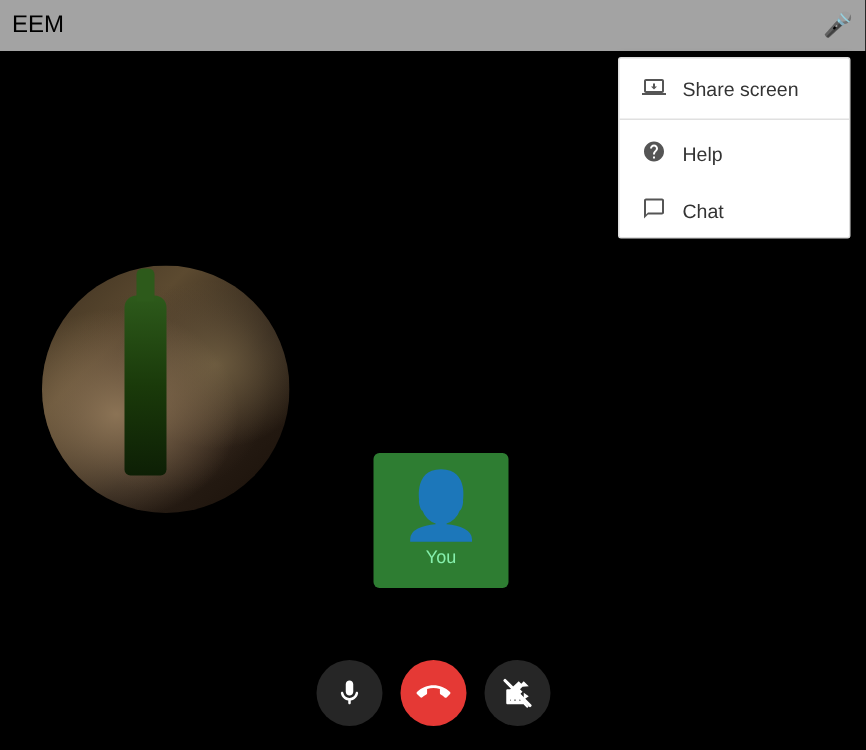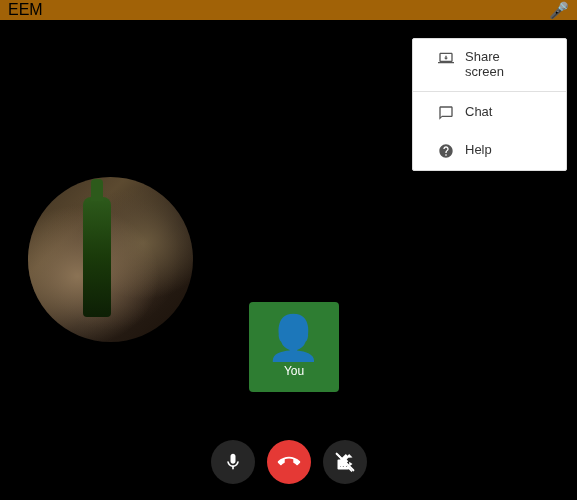--- a/index.html
+++ b/index.html
@@ -9,22 +9,22 @@
       background: #000;
       font-family: Arial, sans-serif;
       overflow: hidden;
       position: relative;
     }
 
     
     #title-bar {
       position: absolute;
       top: 0; left: 0; right: 0;
-      height: 20px;
-      background: #a16207;
+      height: 34px;
+      background: #a3a3a3;
       display: flex;
       align-items: center;
       justify-content: space-between;
       padding: 0 8px;
       z-index: 10;
     }
 
     
     #video-area {
       position: absolute;
@@ -82,21 +82,21 @@
       width: 90px;
       height: 90px;
       background: #2e7d32;
       border-radius: 4px;
       display: flex;
       flex-direction: column;
       align-items: center;
       justify-content: center;
     }
     #you-label {
-      color: #ffffff;
+      color: #86efac;
       font-size: 12px;
       margin-top: 4px;
       font-weight: 500;
     }
 
     
     #controls-bar {
       position: absolute;
       bottom: 16px;
       left: 0;
@@ -137,22 +137,22 @@
       right: 10px;
       width: 155px;
       background: #fff;
       border: 1px solid #ddd;
       border-radius: 2px;
       box-shadow: 0 2px 8px rgba(0,0,0,0.3);
       z-index: 100;
     }
     .menu-item {
       display: flex;
-      align-items: flex-start;
-      padding: 10px 24px;
+      align-items: flex-end;
+      padding: 10px 14px;
       cursor: pointer;
       font-size: 13px;
       color: #333;
       gap: 10px;
     }
     .menu-divider {
       height: 1px;
       background: #e0e0e0;
       margin: 2px 0;
     }
@@ -214,26 +214,26 @@
       <svg width="16" height="16" viewBox="0 0 24 24" fill="#555">
         <path d="M20 18c1.1 0 1.99-.9 1.99-2L22 6c0-1.1-.9-2-2-2H4c-1.1 0-2 .9-2 2v10c0 1.1.9 2 2 2H0v2h24v-2h-4zM4 6h16v10H4V6zm8 8.5l-3-3h2v-3h2v3h2l-3 3z"></path>
       </svg>
     </span>
     <span>Share screen</span>
   </div>
   <div class="menu-divider"></div>
   <div class="menu-item">
     <span class="menu-icon">
       <svg width="16" height="16" viewBox="0 0 24 24" fill="#555">
-        <path d="M20 2H4c-1.1 0-2 .9-2 2v18l4-4h14c1.1 0 2-.9 2-2V4c0-1.1-.9-2-2-2zm0 14H6l-2 2V4h16v12z"></path>
+        <path d="M12 2C6.48 2 2 6.48 2 12s4.48 10 10 10 10-4.48 10-10S17.52 2 12 2zm1 17h-2v-2h2v2zm2.07-7.75l-.9.92C13.45 12.9 13 13.5 13 15h-2v-.5c0-1.1.45-2.1 1.17-2.83l1.24-1.26c.37-.36.59-.86.59-1.41 0-1.1-.9-2-2-2s-2 .9-2 2H8c0-2.21 1.79-4 4-4s4 1.79 4 4c0 .88-.36 1.68-.93 2.25z"></path>
       </svg>
     </span>
-    <span>Chat</span>
+    <span>Help</span>
   </div>
   <div class="menu-item">
     <span class="menu-icon">
       <svg width="16" height="16" viewBox="0 0 24 24" fill="#555">
-        <path d="M12 2C6.48 2 2 6.48 2 12s4.48 10 10 10 10-4.48 10-10S17.52 2 12 2zm1 17h-2v-2h2v2zm2.07-7.75l-.9.92C13.45 12.9 13 13.5 13 15h-2v-.5c0-1.1.45-2.1 1.17-2.83l1.24-1.26c.37-.36.59-.86.59-1.41 0-1.1-.9-2-2-2s-2 .9-2 2H8c0-2.21 1.79-4 4-4s4 1.79 4 4c0 .88-.36 1.68-.93 2.25z"></path>
+        <path d="M20 2H4c-1.1 0-2 .9-2 2v18l4-4h14c1.1 0 2-.9 2-2V4c0-1.1-.9-2-2-2zm0 14H6l-2 2V4h16v12z"></path>
       </svg>
     </span>
-    <span>Help</span>
+    <span>Chat</span>
   </div>
 </div>
 
 </body></html>

